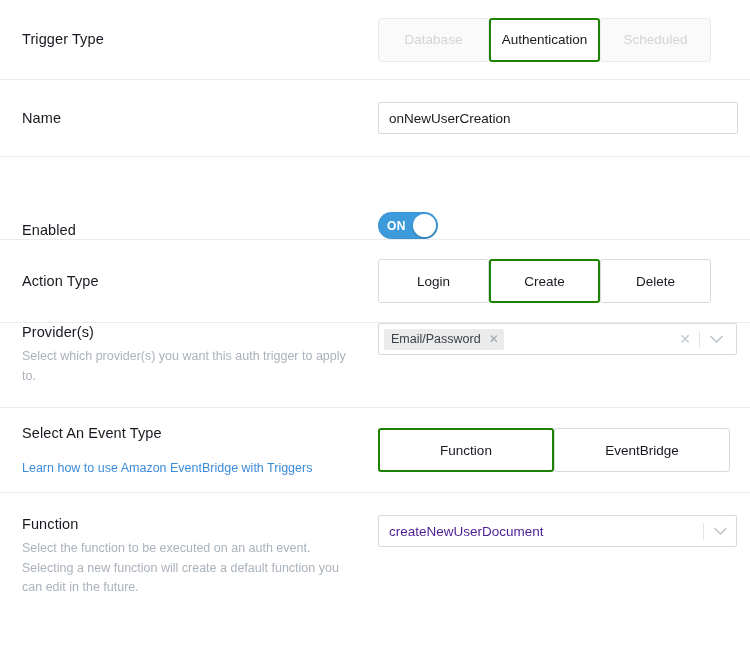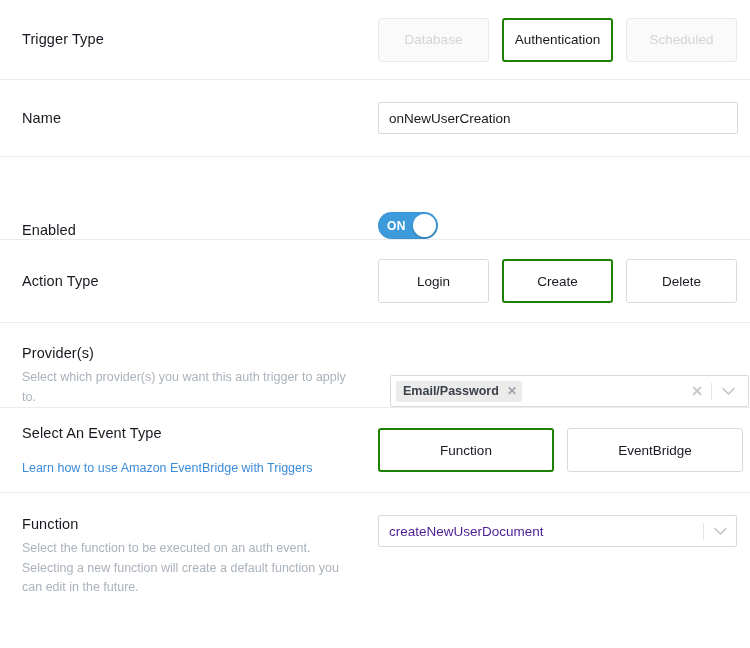--- a/index.html
+++ b/index.html
@@ -55,26 +55,26 @@
     margin-top: 18px;
     text-decoration: none;
     cursor: pointer;
   }
 
   
   .r-trigger { height: 80px; align-items: center; }
   .r-name    { height: 77px; align-items: center; }
   .r-enabled { height: 83px; align-items: flex-end; }
   .r-action  { height: 83px; align-items: center; }
-  .r-provider{ height: 85px; align-items: flex-end; gap: 12px; }
+  .r-provider{ height: 85px; align-items: flex-start; }
   .r-event   { height: 85px; align-items: center; }
   .r-function{ height: 103px; align-items: flex-start; padding-top: 22px; }
 
   
-  .seg-group { display: flex; gap: 13px; }
+  .seg-group { display: flex; }
   .seg {
     width: 111px;
     height: 44px;
     display: flex;
     align-items: center;
     justify-content: center;
     background: #ffffff;
     border: 1px solid #d5dbdb;
     border-radius: 3px;
     font-size: 13.5px;
@@ -143,21 +143,20 @@
   .multiselect {
     width: 359px;
     height: 32px;
     border: 1px solid #d5dbdb;
     border-radius: 2px;
     background: #fff;
     display: flex;
     align-items: center;
     padding: 0 4px 0 5px;
     cursor: text;
-    font-weight: bold;
   }
   .chip {
     display: inline-flex;
     align-items: center;
     background: #ebebeb;
     border-radius: 2px;
     height: 21px;
     padding: 0 5px 0 7px;
     font-size: 12.5px;
     color: #3b4149;

